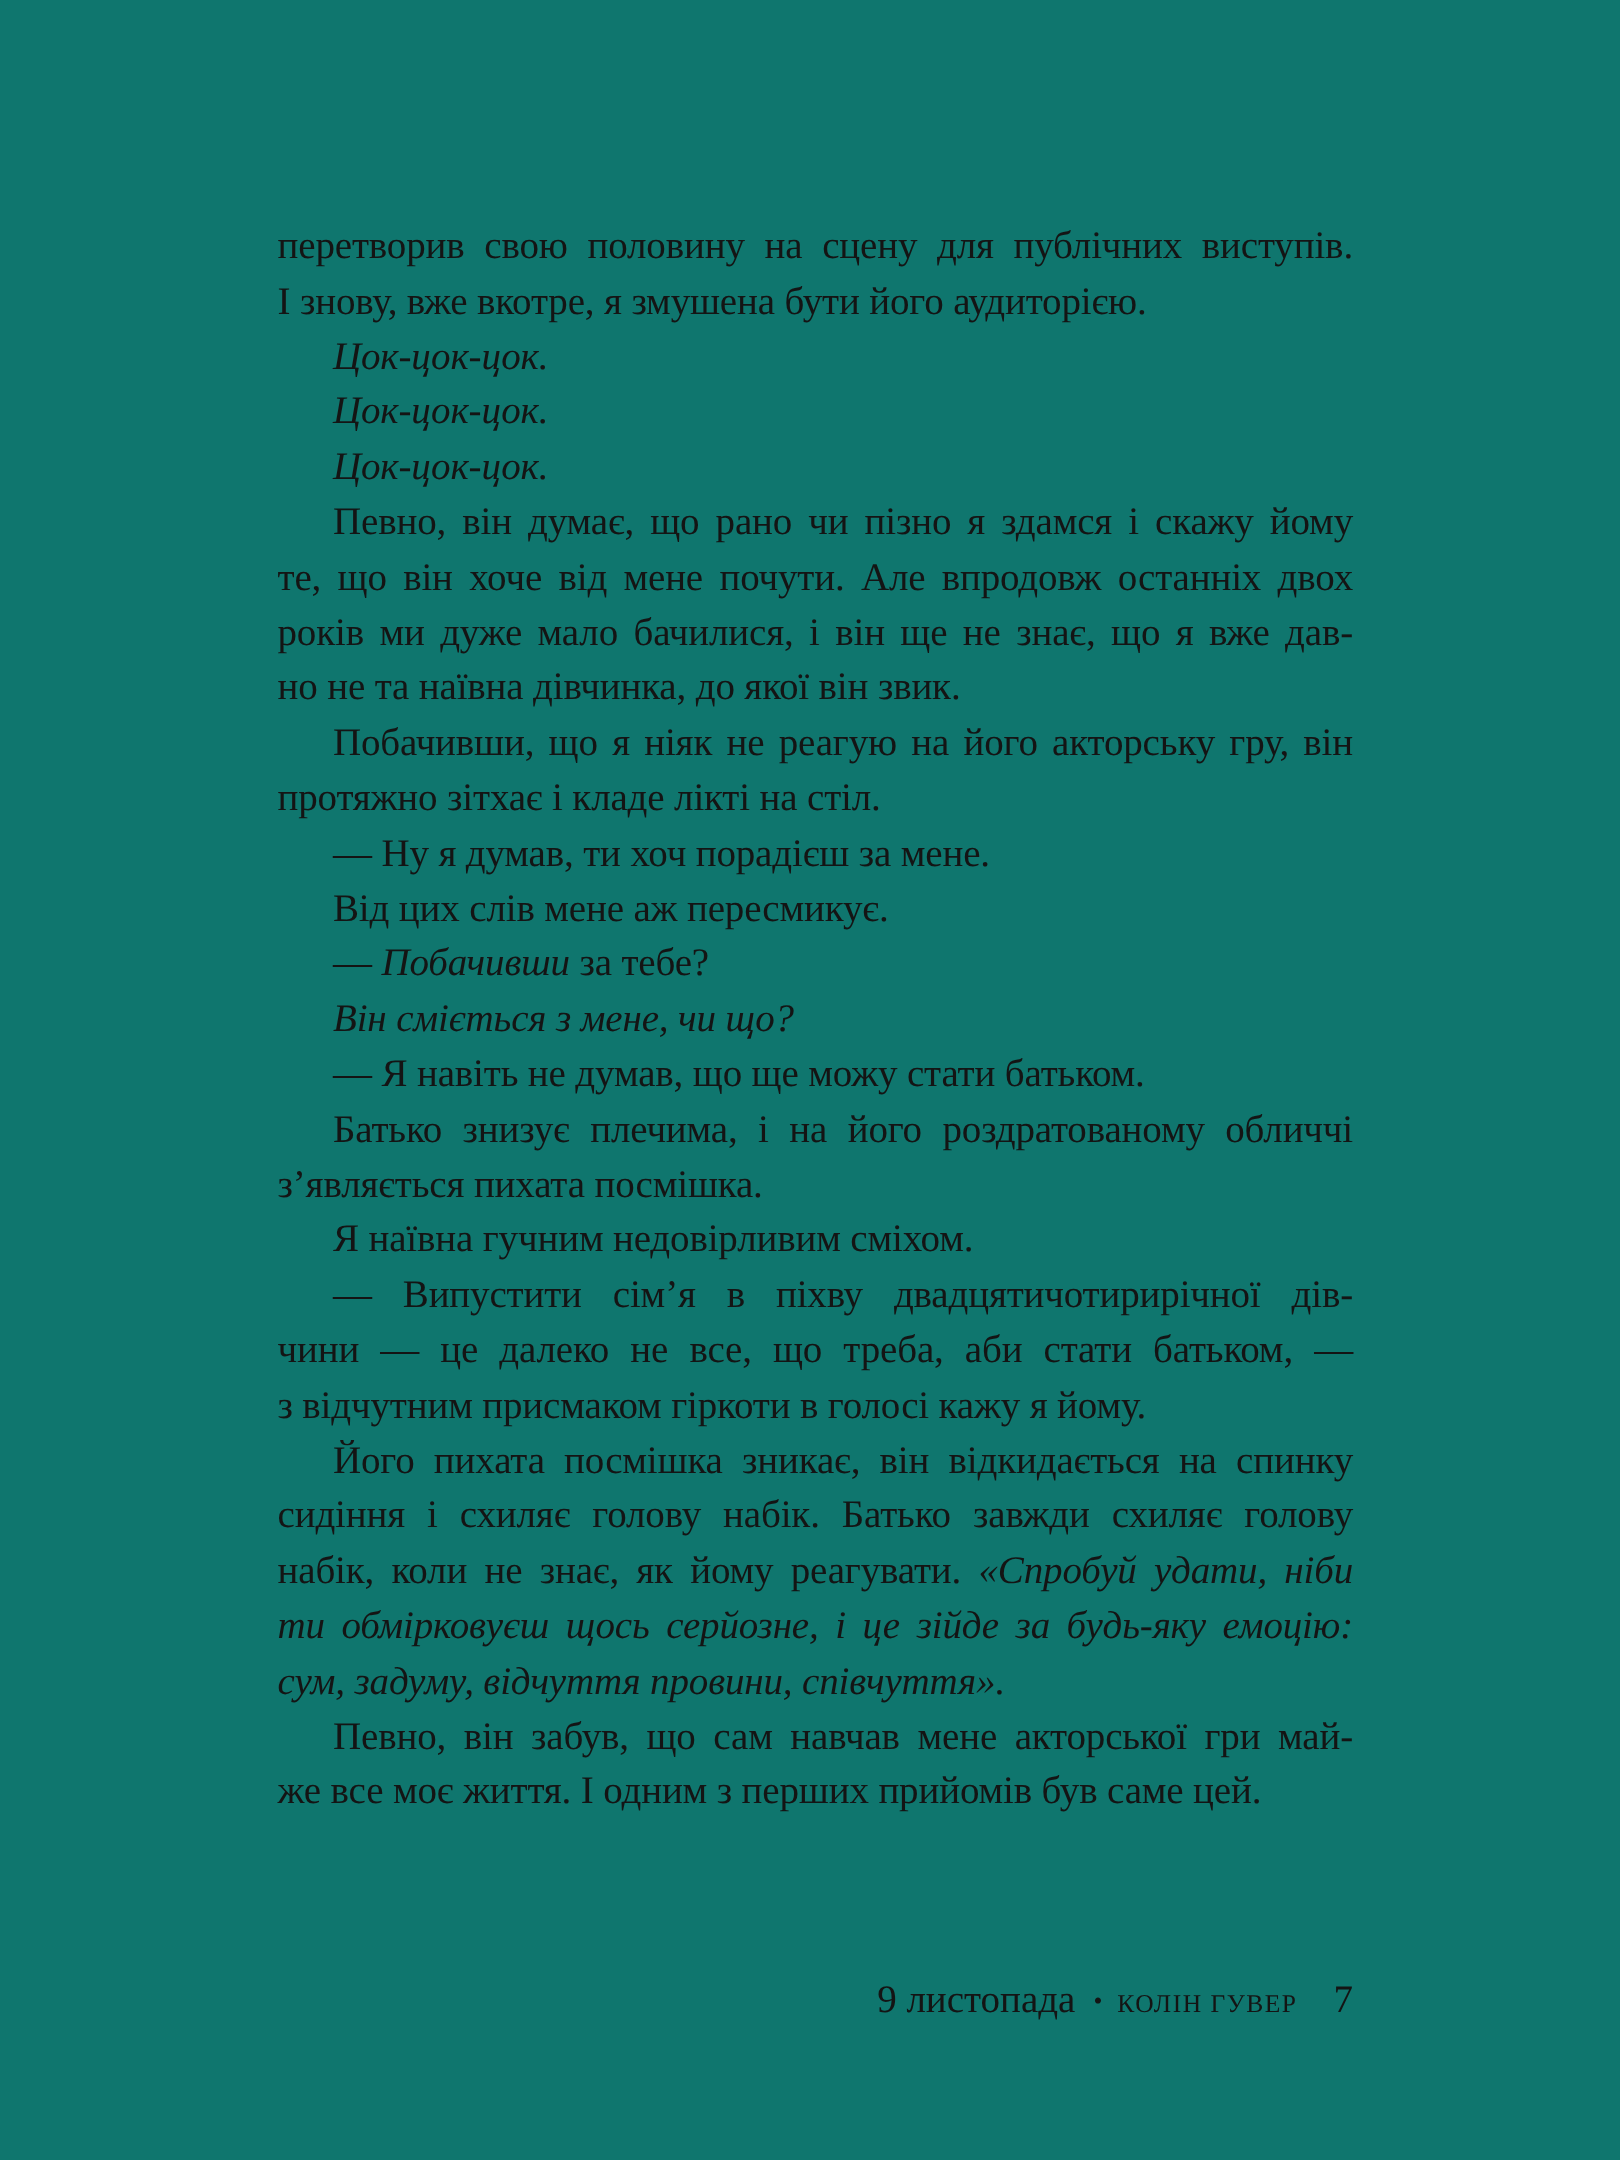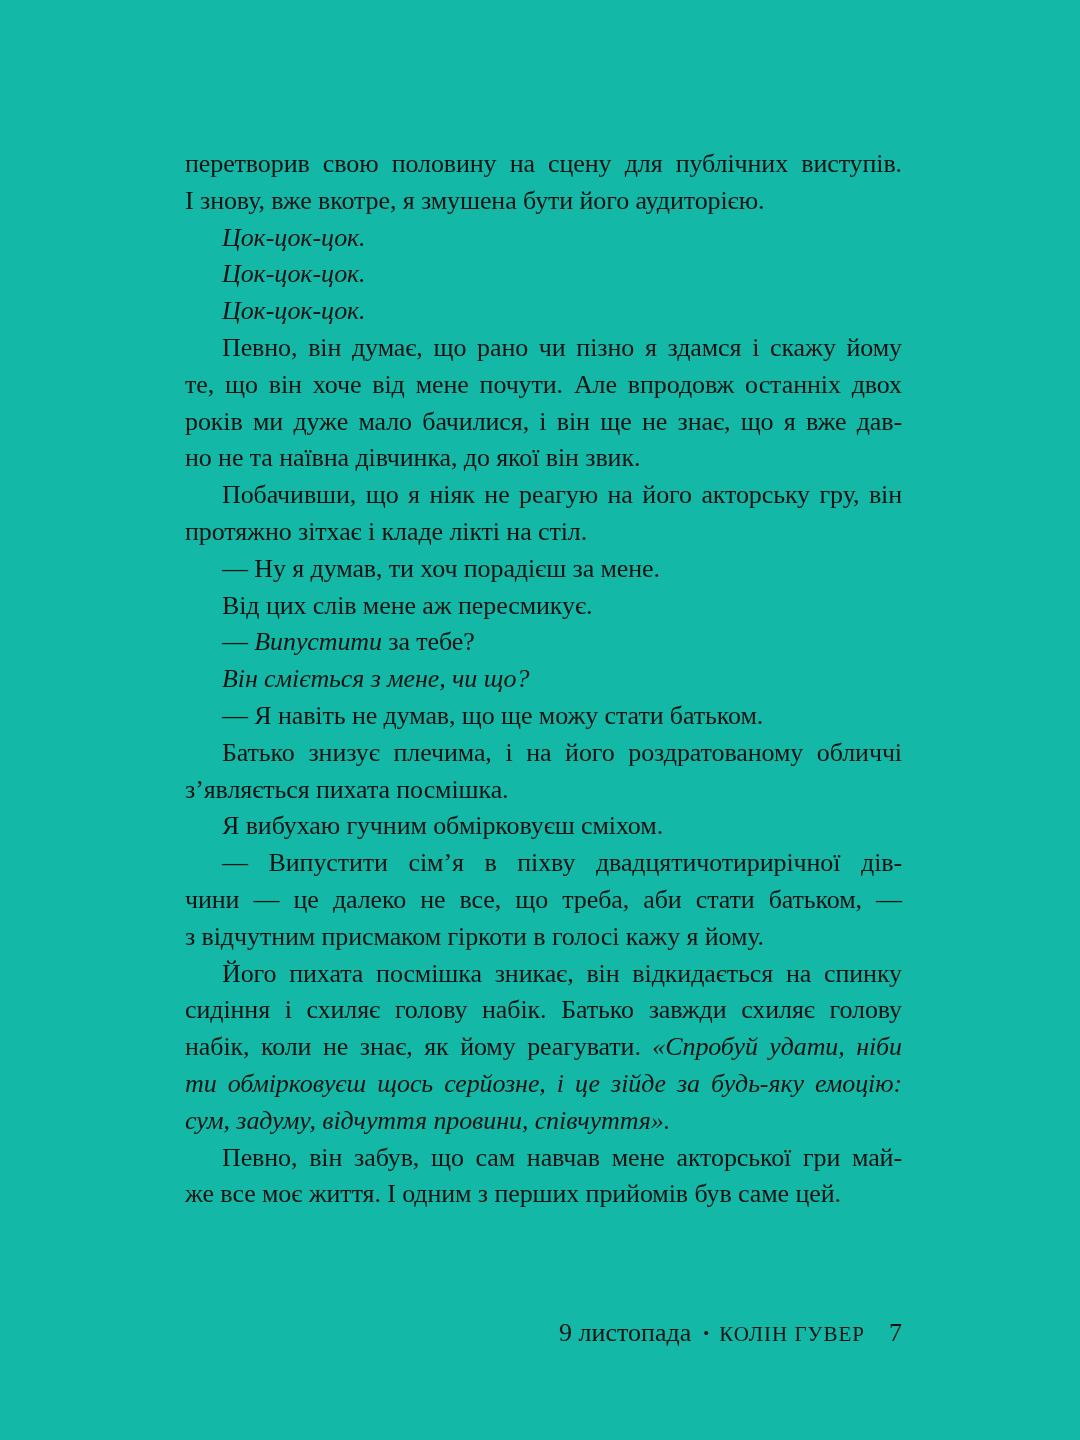--- a/index.html
+++ b/index.html
@@ -4,21 +4,21 @@
 <style>
   html, body {
     margin: 0;
     padding: 0;
     background: #ffffff;
   }
   .page {
     position: relative;
     width: 1080px;
     height: 1440px;
-    background: #14b8a6;
+    background: #0f766e;
     overflow: hidden;
     font-family: "Liberation Serif", "DejaVu Serif", serif;
     color: #141414;
   }
   .text-block {
     position: absolute;
     left: 185px;
     top: 146px;
     width: 717px;
     font-size: 26px;
@@ -47,21 +47,21 @@
     line-height: 34px;
     white-space: nowrap;
   }
   .footer .chapter { font-size: 26px; }
   .footer .bullet {
     font-size: 17px;
     vertical-align: 2px;
     margin: 0 10px 0 12px;
   }
   .footer .author {
-    font-size: 21px;
+    font-size: 17px;
     letter-spacing: 1px;
     font-family: Liberation Serif, serif;
   }
   .footer .page-number {
     font-size: 26px;
     margin-left: 24px;
   }
 </style>
 </head>
 <body>
@@ -91,34 +91,34 @@
         <div class="line indent"><span>Побачивши, що я ніяк не реагую на його акторську гру, він</span></div>
         <div class="line last"><span>протяжно зітхає і кладе лікті на стіл.</span></div>
       </div>
       <div class="paragraph">
         <div class="line last indent"><span>— Ну я думав, ти хоч порадієш за мене.</span></div>
       </div>
       <div class="paragraph">
         <div class="line last indent"><span>Від цих слів мене аж пересмикує.</span></div>
       </div>
       <div class="paragraph">
-        <div class="line last indent"><span>— </span><em>Випустити</em><span> за тебе?</span></div>
+        <div class="line last indent"><span>— </span><em>Побачивши</em><span> за тебе?</span></div>
       </div>
       <div class="paragraph">
         <div class="line last indent"><em>Він сміється з мене, чи що?</em></div>
       </div>
       <div class="paragraph">
         <div class="line last indent"><span>— Я навіть не думав, що ще можу стати батьком.</span></div>
       </div>
       <div class="paragraph">
         <div class="line indent"><span>Батько знизує плечима, і на його роздратованому обличчі</span></div>
         <div class="line last"><span>з’являється пихата посмішка.</span></div>
       </div>
       <div class="paragraph">
-        <div class="line last indent"><span>Я вибухаю гучним обмірковуєш сміхом.</span></div>
+        <div class="line last indent"><span>Я наївна гучним недовірливим сміхом.</span></div>
       </div>
       <div class="paragraph">
         <div class="line indent"><span>— Випустити сім’я в піхву двадцятичотирирічної дів-</span></div>
         <div class="line"><span>чини — це далеко не все, що треба, аби стати батьком, —</span></div>
         <div class="line last"><span>з відчутним присмаком гіркоти в голосі кажу я йому.</span></div>
       </div>
       <div class="paragraph">
         <div class="line indent"><span>Його пихата посмішка зникає, він відкидається на спинку</span></div>
         <div class="line"><span>сидіння і схиляє голову набік. Батько завжди схиляє голову</span></div>
         <div class="line"><span>набік, коли не знає, як йому реагувати. </span><em>«Спробуй удати, ніби</em></div>

